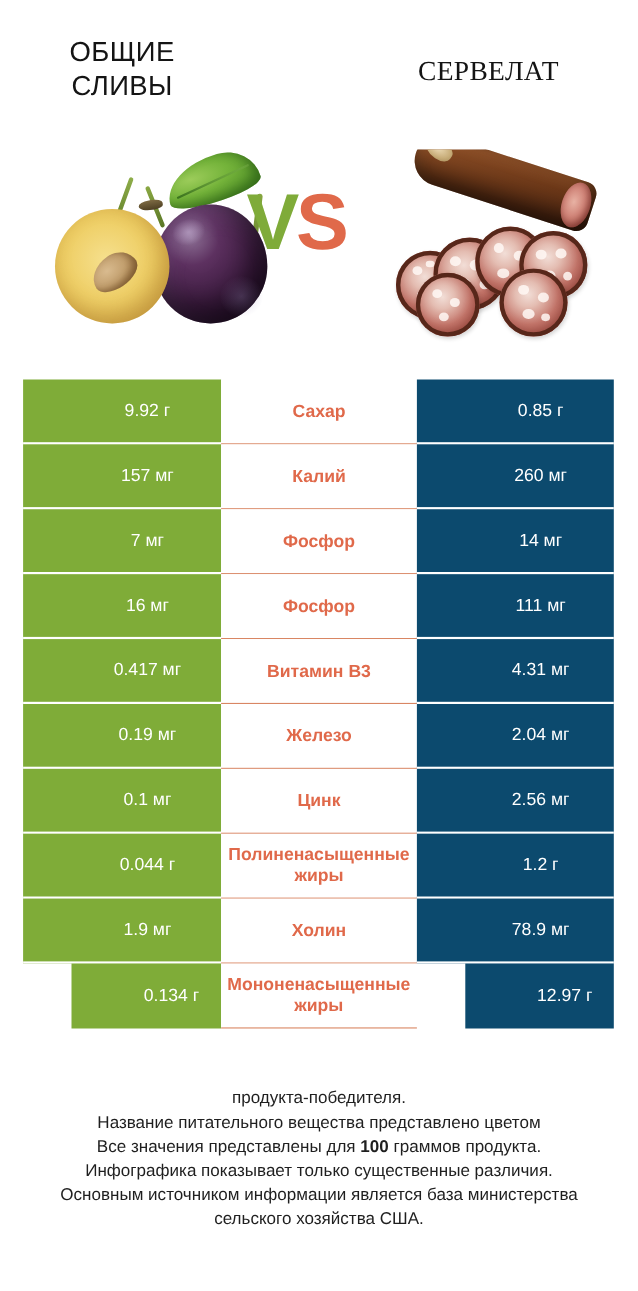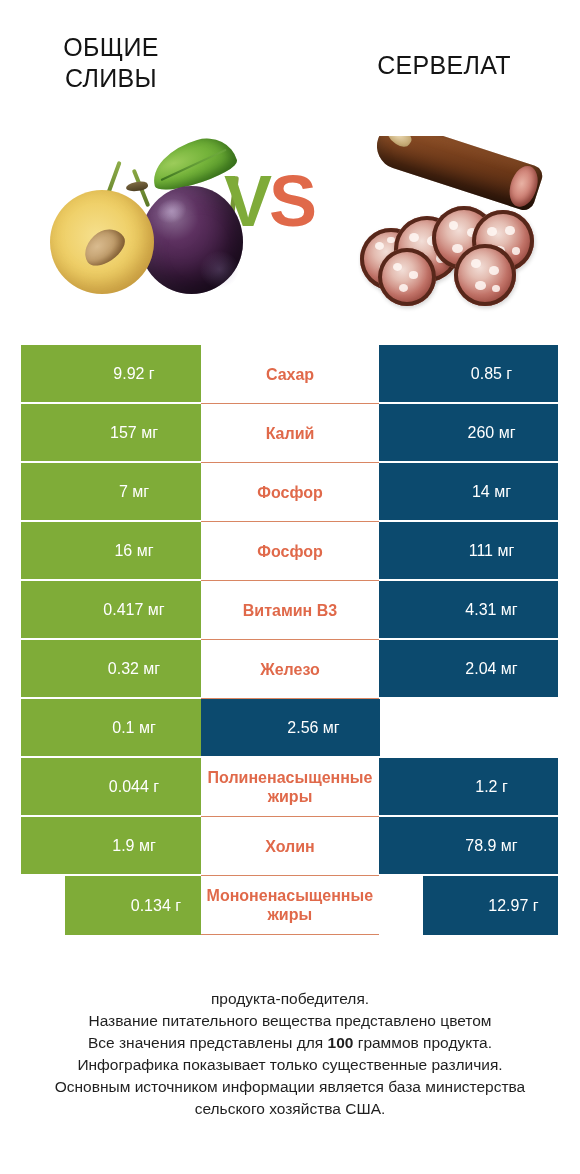--- a/index.html
+++ b/index.html
@@ -45,20 +45,21 @@
   }
   .title-left {
     left: 21px;
     top: 32px;
     width: 180px;
   }
   .title-right {
     left: 330px;
     top: 50px;
     width: 228px;
+    font-family: Liberation Serif, serif;
   }
 
   
   .imgband {
     position: absolute;
     top: 128px;
     left: 0;
     width: 580px;
     height: 190px;
   }
@@ -421,33 +422,36 @@
       <div class="cell cell-mid">
           <span class="mid-text">Витамин B3</span>
         </div>
       <div class="cell cell-right">
           <span class="val">4.31 мг</span>
         </div>
     </div>
 
     <div class="row">
       <div class="cell cell-left">
-          <span class="val">0.32 мг</span>
+          <span class="val">0.19 мг</span>
         </div>
       <div class="cell cell-mid">
           <span class="mid-text">Железо</span>
         </div>
       <div class="cell cell-right">
           <span class="val">2.04 мг</span>
         </div>
     </div>
 
     <div class="row">
       <div class="cell cell-left">
           <span class="val">0.1 мг</span>
+        </div>
+      <div class="cell cell-mid">
+          <span class="mid-text">Цинк</span>
         </div>
       <div class="cell cell-right">
           <span class="val">2.56 мг</span>
         </div>
     </div>
 
     <div class="row">
       <div class="cell cell-left">
           <span class="val">0.044 г</span>
         </div>

